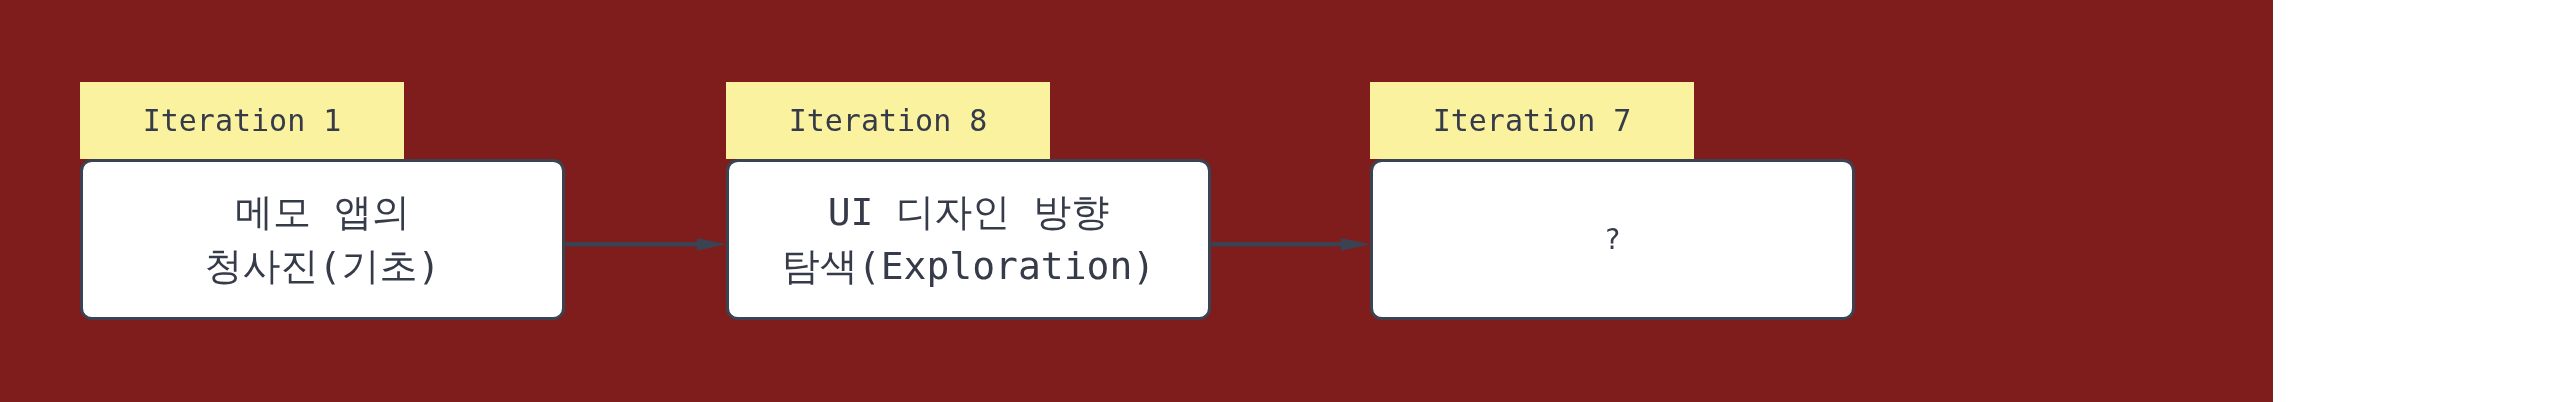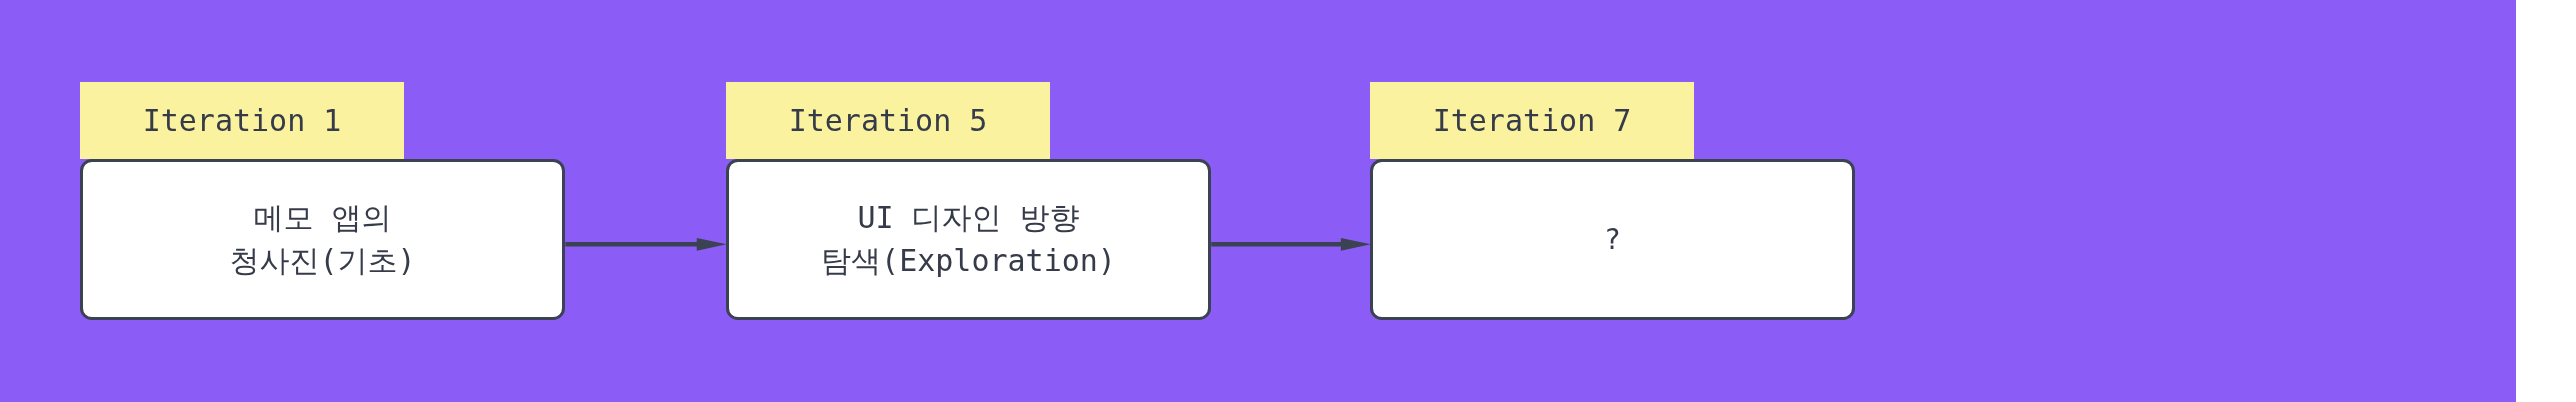--- a/index.html
+++ b/index.html
@@ -9,23 +9,23 @@
   }
   body {
     width: 2576px;
     height: 403px;
     overflow: hidden;
     font-family: "DejaVu Sans Mono", "Liberation Mono", monospace;
   }
 
   #canvas {
     position: relative;
-    width: 2516px;
+    width: 2273px;
     height: 403px;
-    background: #8b5cf6;
+    background: #7f1d1d;
   }
 
   
   .node-group {
     position: absolute;
     top: 82px;
   }
 
   .node-label {
     position: absolute;
@@ -55,21 +55,21 @@
     border-radius: 11.8px;
     background: #ffffff;
     display: flex;
     align-items: center;
     justify-content: center;
   }
 
   .node-text {
     color: #353b48;
     font-family: "DejaVu Sans Mono", "Liberation Mono", monospace;
-    font-size: 30px;
+    font-size: 38px;
     line-height: 1.42;
     text-align: center;
     white-space: pre-line;
     padding: 0 9px;
   }
 
   .node-text.placeholder {
     font-size: 28px;
   }
 
@@ -102,21 +102,21 @@
   </div>
 
   <div class="connector" id="connector-1">
     <svg width="162" height="12.7" viewBox="0 0 178 14" xmlns="http://www.w3.org/2000/svg">
       <line x1="0" y1="7" x2="152" y2="7" stroke="#3b4252" stroke-width="5"></line>
       <polygon points="145,0 178,7 145,14" fill="#3b4252"></polygon>
     </svg>
   </div>
 
   <div class="node-group" id="node-2">
-    <div class="node-label">Iteration 5</div>
+    <div class="node-label">Iteration 8</div>
     <div class="node-box">
       <div class="node-text">UI 디자인 방향
 탐색(Exploration)</div>
     </div>
   </div>
 
   <div class="connector" id="connector-2">
     <svg width="160" height="12.7" viewBox="0 0 176 14" xmlns="http://www.w3.org/2000/svg">
       <line x1="0" y1="7" x2="150" y2="7" stroke="#3b4252" stroke-width="5"></line>
       <polygon points="143,0 176,7 143,14" fill="#3b4252"></polygon>

